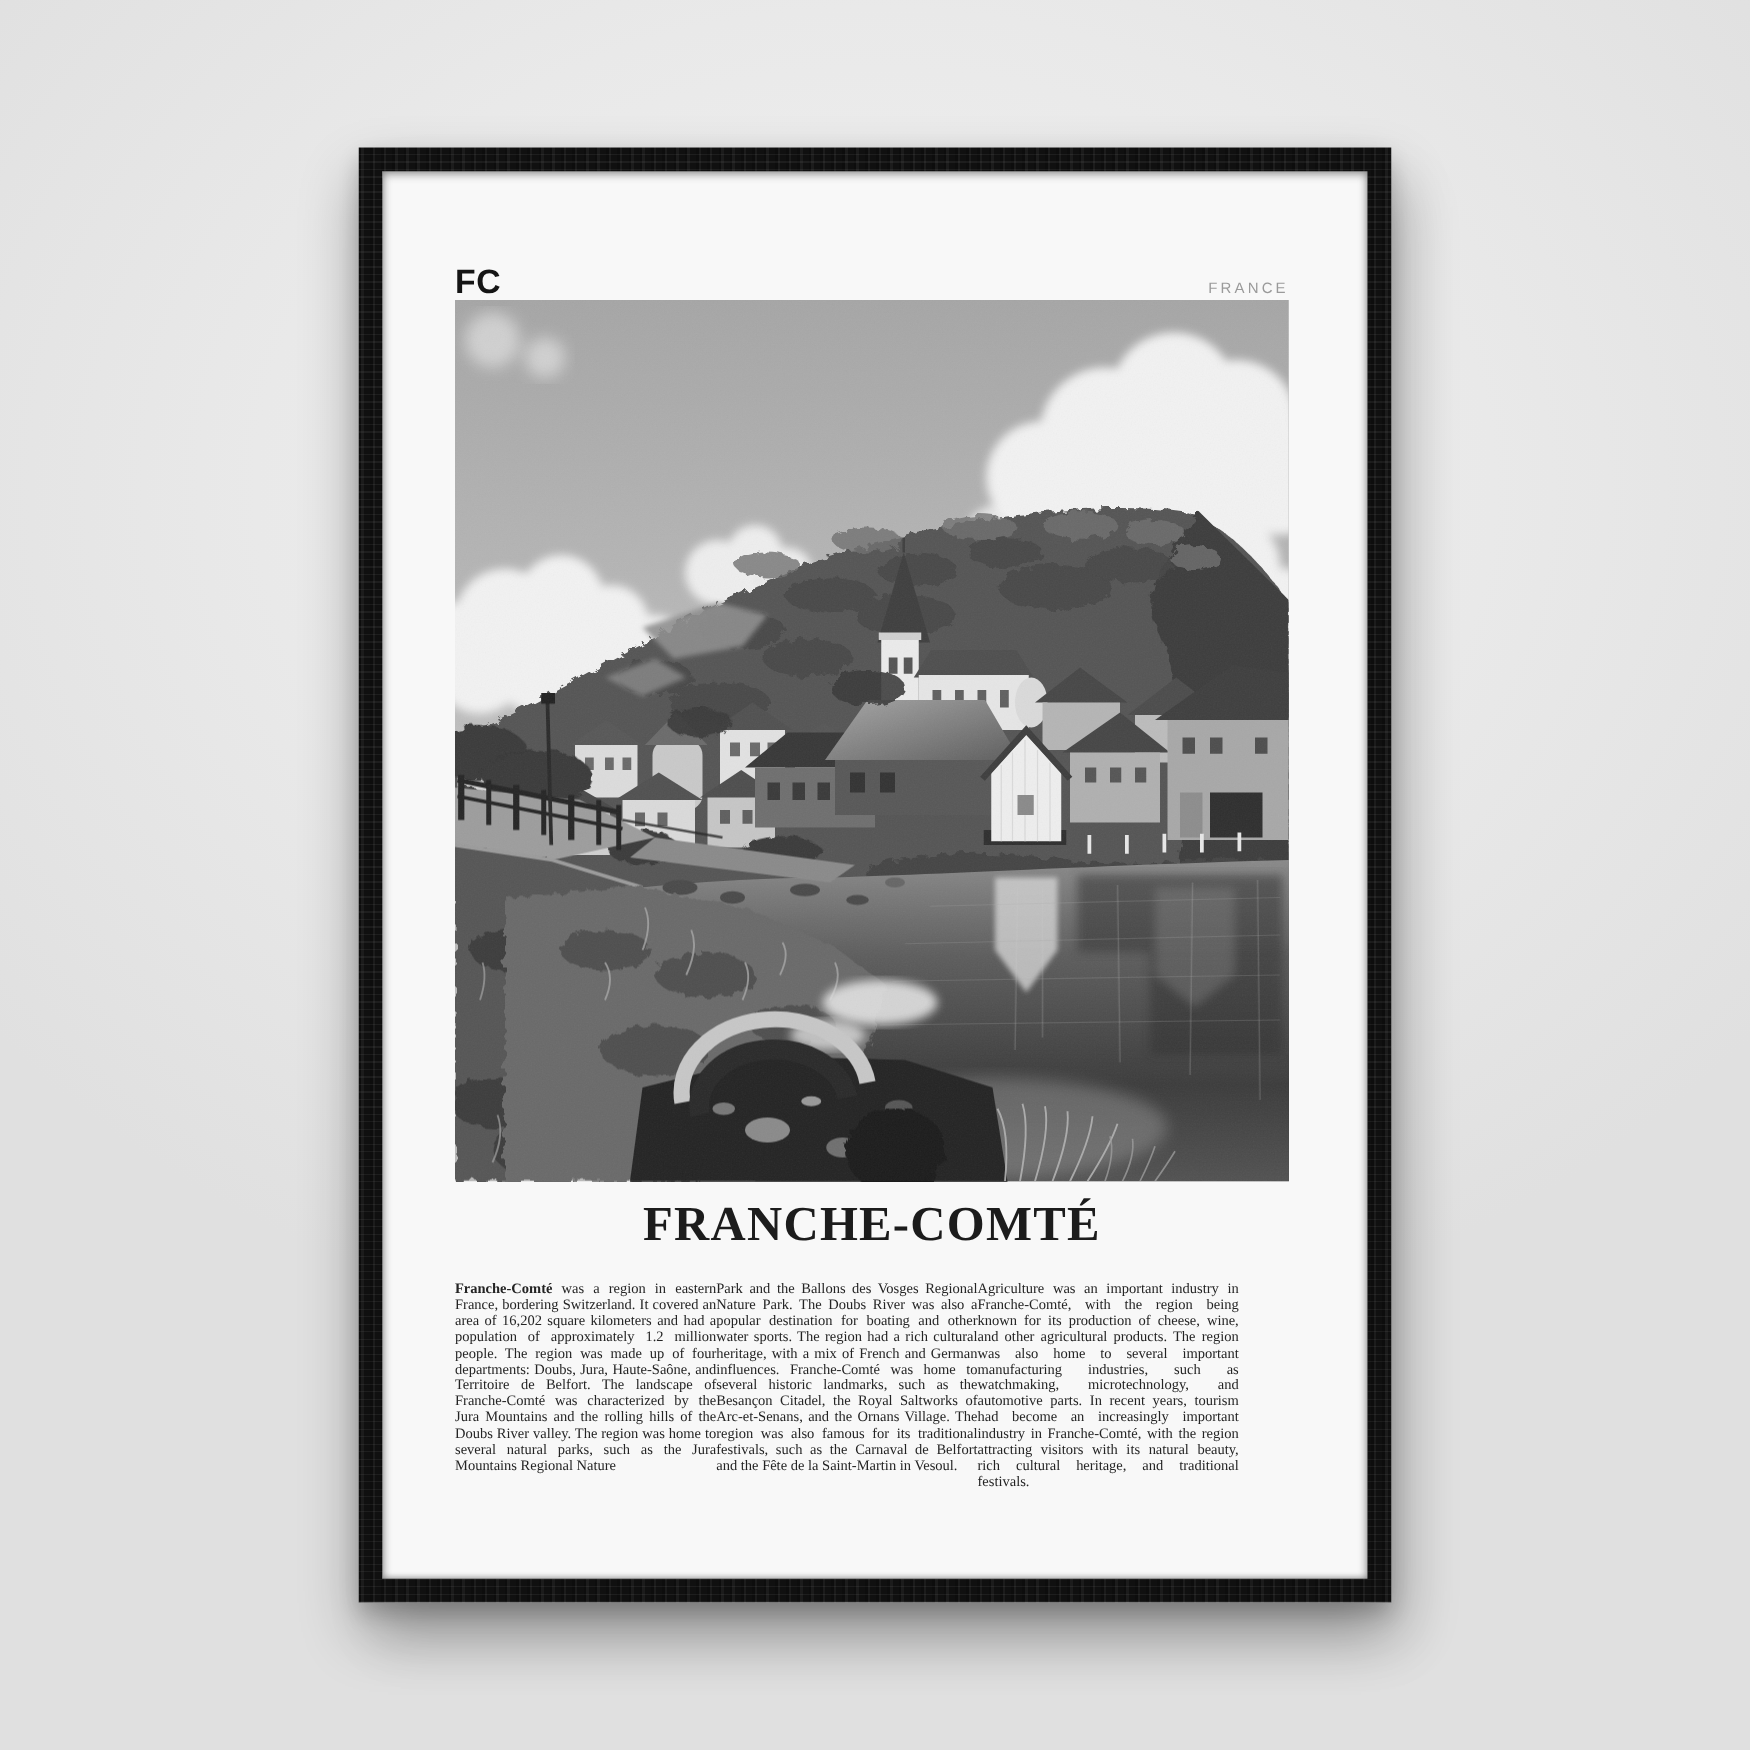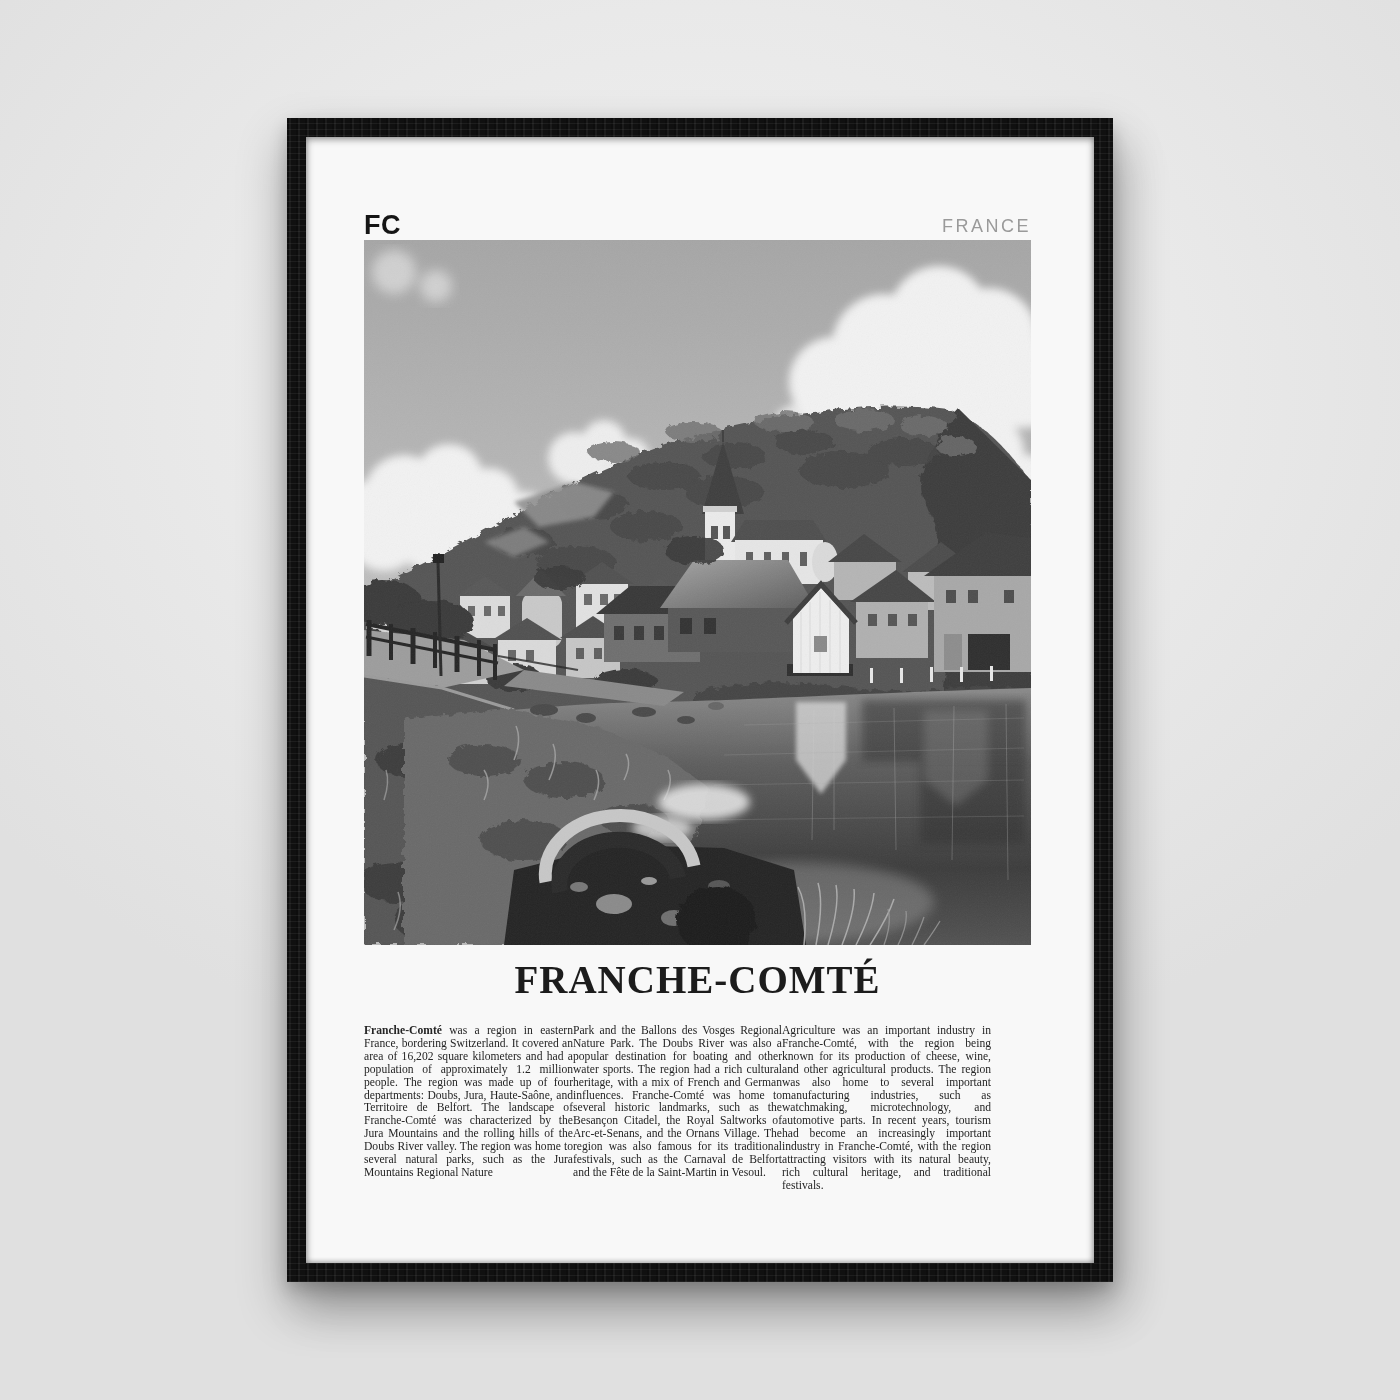--- a/index.html
+++ b/index.html
@@ -23,21 +23,21 @@
   .mat{
     position:relative;width:100%;height:100%;background:#f8f8f8;
     box-shadow:inset 0 3px 7px rgba(0,0,0,0.30), inset 0 -2px 4px rgba(0,0,0,0.14),
                inset 3px 0 6px rgba(0,0,0,0.10), inset -3px 0 6px rgba(0,0,0,0.10);
   }
   .header{
     position:absolute;top:64px;left:58px;width:667px;height:38px;
     display:flex;justify-content:space-between;align-items:flex-end;
   }
   .initials{font-weight:700;font-size:27px;letter-spacing:0.5px;color:#151515;line-height:1;}
-  .country{font-weight:400;font-size:18px;letter-spacing:2.5px;color:#9a9a9a;line-height:1.4;}
+  .country{font-weight:400;font-size:12px;letter-spacing:2.5px;color:#9a9a9a;line-height:1.4;}
   .photo{
     position:absolute;top:103px;left:58px;width:667px;height:705px;
     background:#b9b9b9;overflow:hidden;
   }
   .photo svg{display:block;width:100%;height:100%;}
   .title{
     position:absolute;top:822px;left:58px;width:667px;text-align:center;
     font-family:"Liberation Serif", serif;font-weight:700;font-size:39px;
     letter-spacing:1px;color:#1c1c1c;line-height:1.1;white-space:nowrap;
   }

